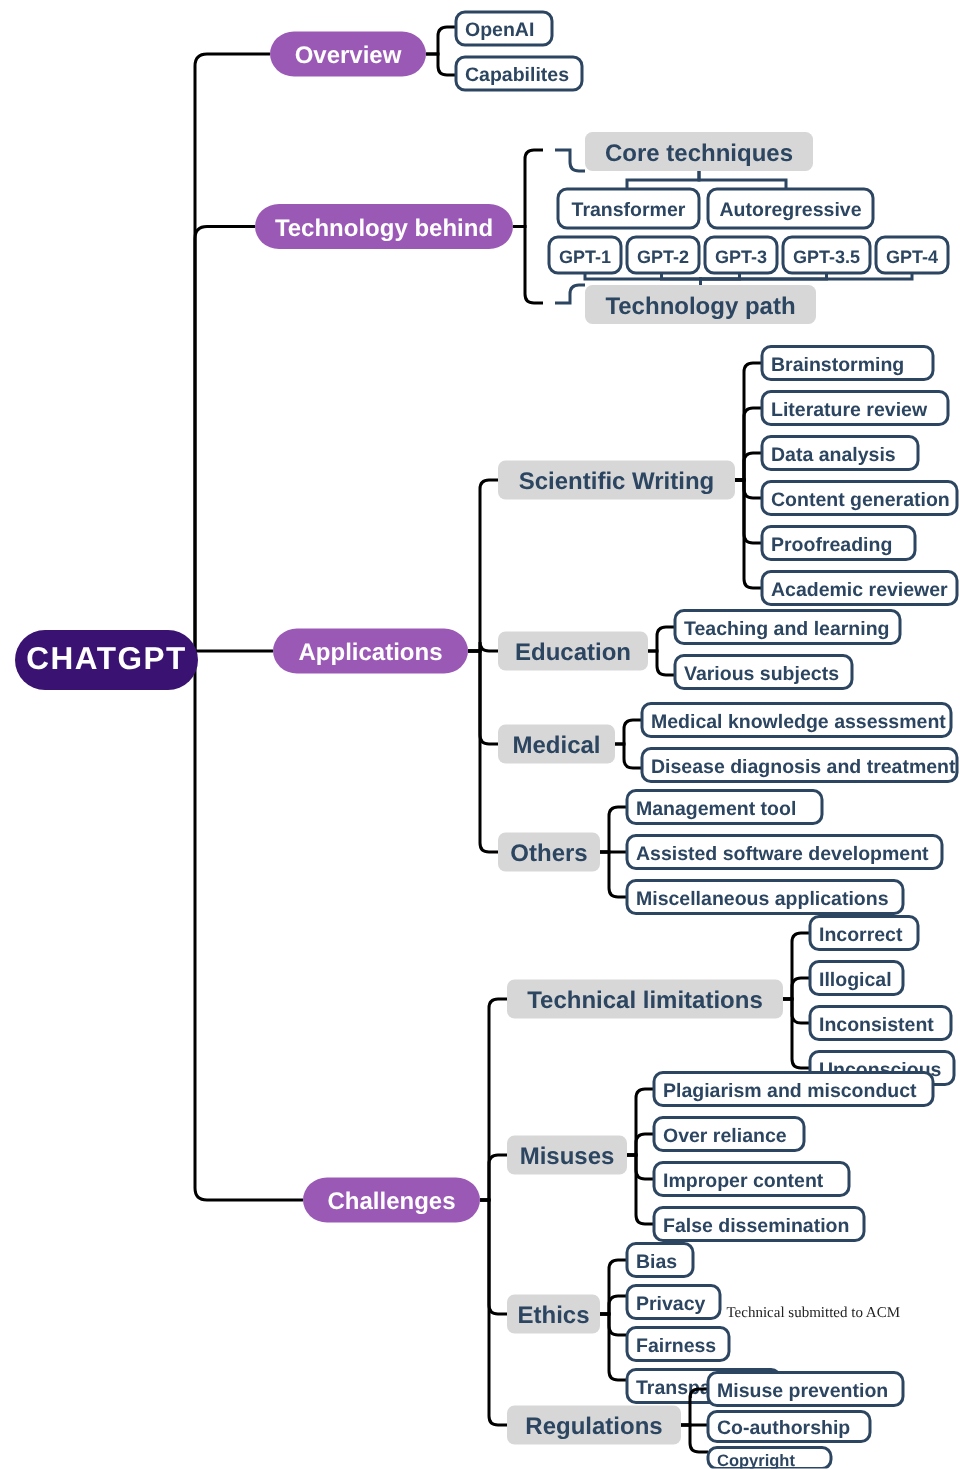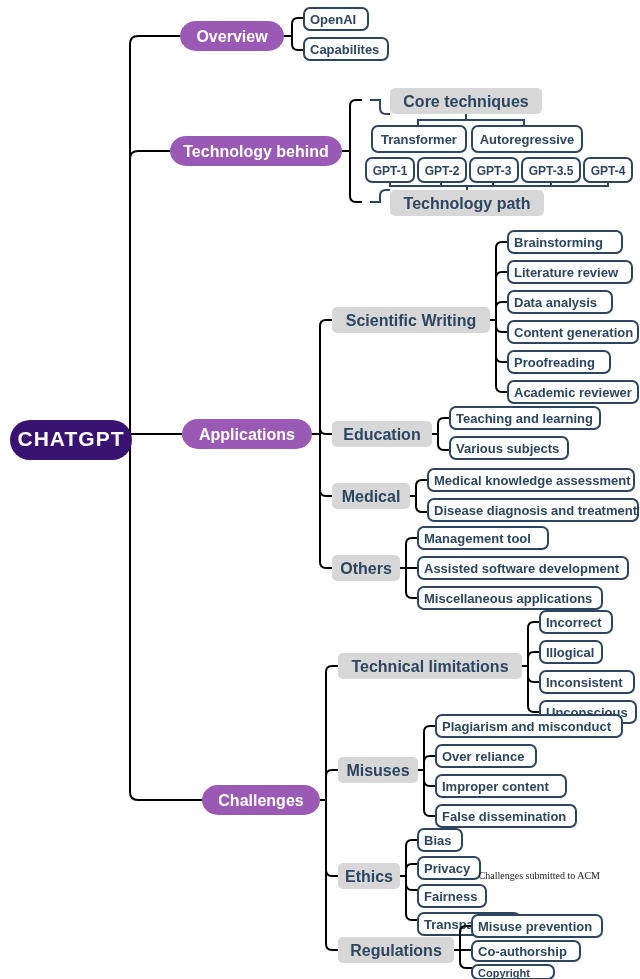--- a/index.html
+++ b/index.html
@@ -193,16 +193,16 @@
   <path class="conn" d="M454 950 H460 V962 Q460 968 466 968 H472"></path>
   <rect x="472" y="915" rx="6" ry="6" width="130" height="22" class="leaf-box"></rect>
   <text x="478" y="931" class="leaf-txt">Misuse prevention</text>
   <rect x="472" y="941" rx="6" ry="6" width="108" height="20" class="leaf-box"></rect>
   <text x="478" y="956" class="leaf-txt">Co-authorship</text>
   <rect x="472" y="965" rx="6" ry="6" width="82" height="14" class="leaf-box"></rect>
   <text x="478" y="977" class="leaf-txt" style="font-size:11px">Copyright</text>
 
 </svg>
 
-<div class="footer">Challenges submitted to ACM</div>
+<div class="footer">Technical submitted to ACM</div>
 
 
 
 
 </body></html>

